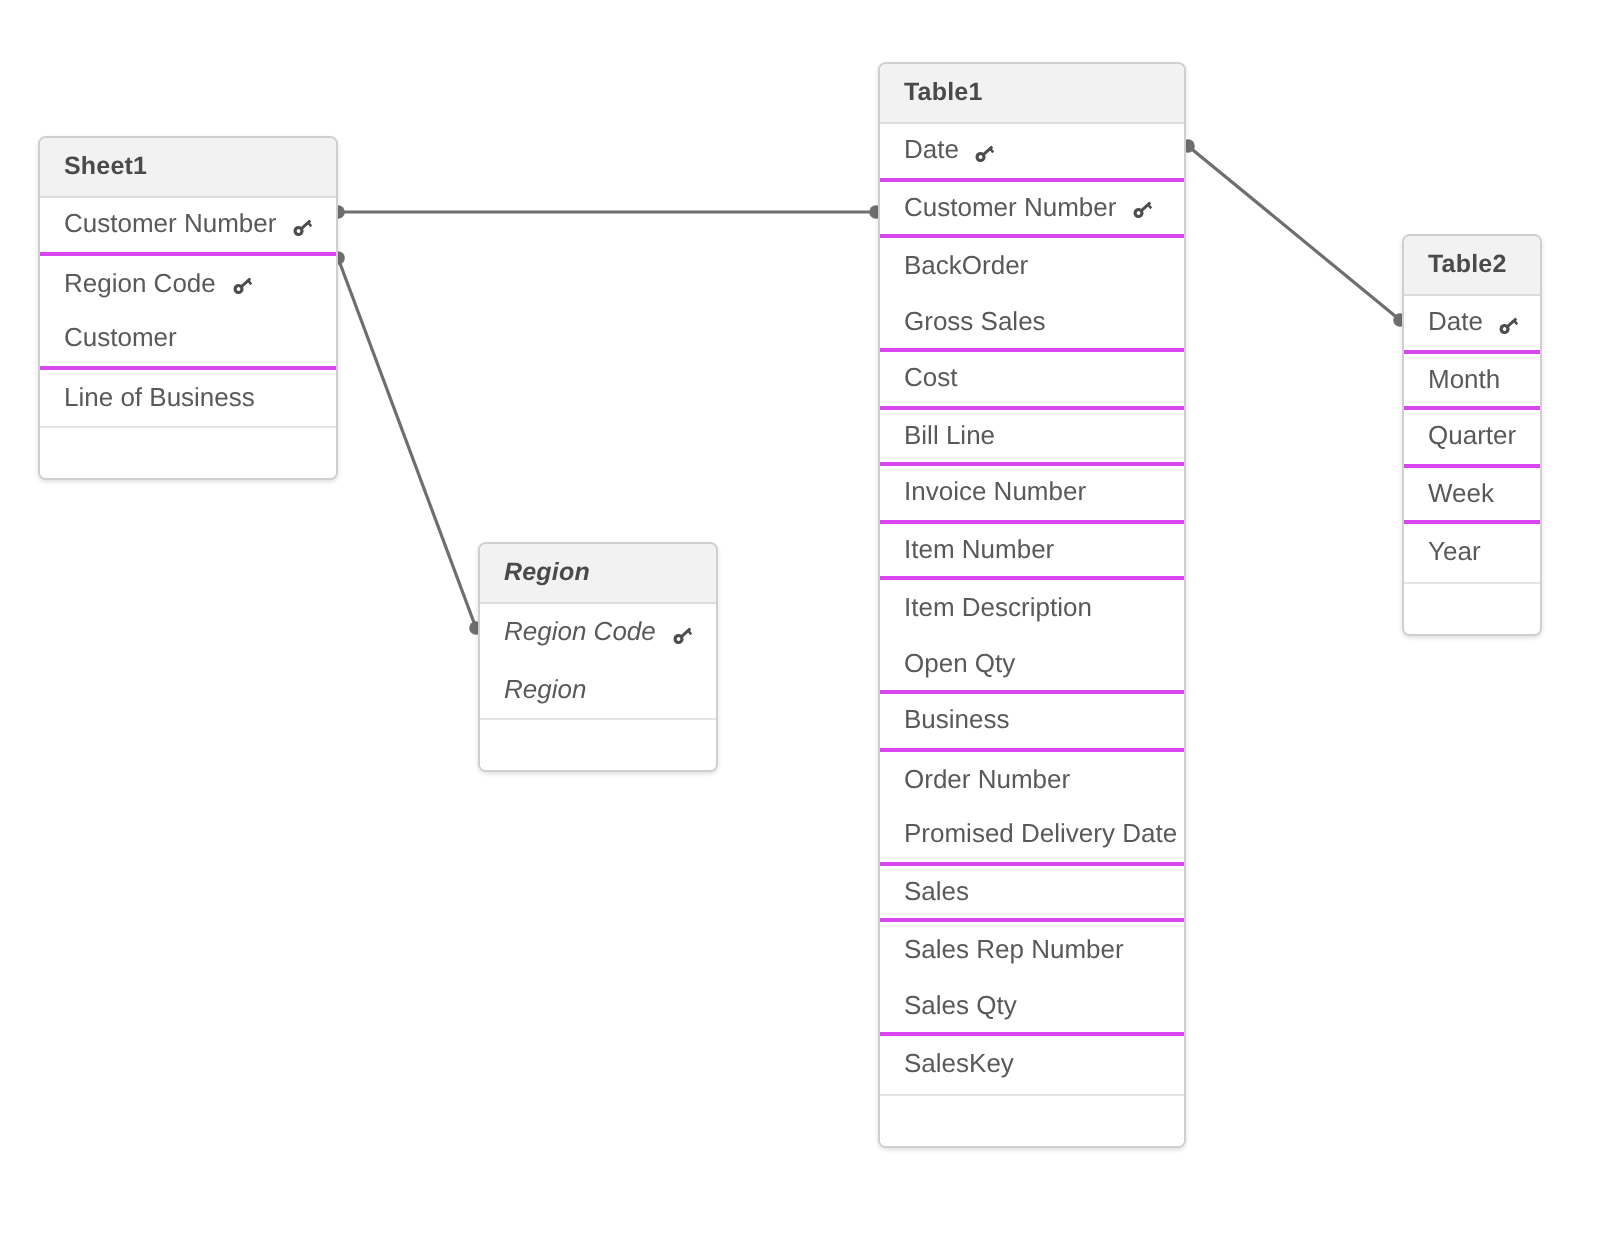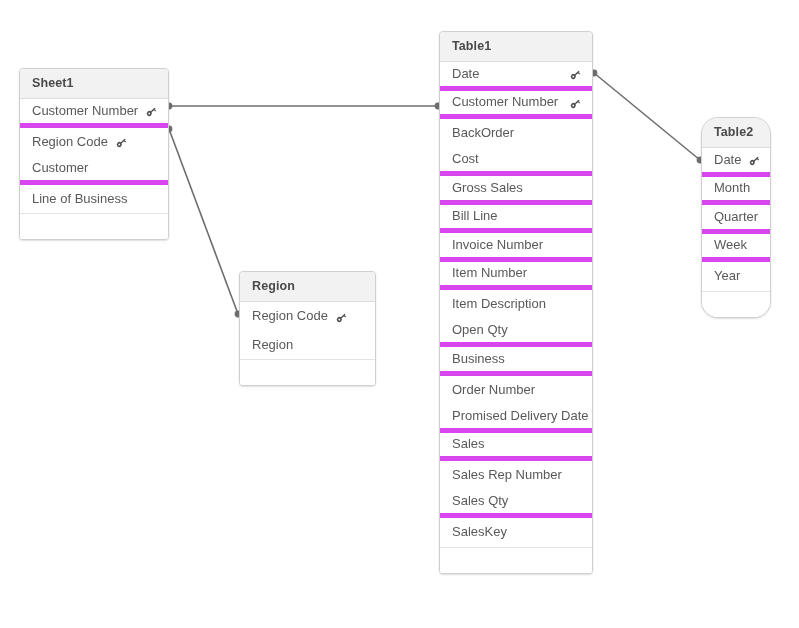--- a/index.html
+++ b/index.html
@@ -67,22 +67,21 @@
     line-height: 28.5px;
     padding: 0 10px 0 12px;
     font-size: 13px;
     color: #595959;
     white-space: nowrap;
     display: flex;
     align-items: center;
     box-sizing: border-box;
   }
   .field-row.divided {
-    border-bottom: 5px solid #d946ef;
-    justify-content: space-between;
+    border-bottom: 2px solid #d946ef;
   }
 
   .field-name {
     display: inline-block;
   }
 
   .key-icon {
     display: inline-block;
     margin-left: 7px;
     width: 13px;
@@ -164,21 +163,21 @@
         </div>
         <div class="field-row divided">
           <span class="field-name">Customer</span>
         </div>
         <div class="field-row">
           <span class="field-name">Line of Business</span>
         </div>
         <div class="field-row-empty"></div>
       </div>
     </div>
-    <div class="table-card" style="left: 239px; top: 271px; width: 137px;">
+    <div class="table-card" style="left: 239px; top: 271px; width: 120px; font-style: italic;">
       <div class="table-header">Region</div>
       <div class="field-list">
         <div class="field-row">
           <span class="field-name">Region Code</span>
           <span class="key-icon">
             <svg viewBox="0 0 16 16" width="13" height="13" xmlns="http://www.w3.org/2000/svg">
               <g transform="rotate(-42 8 8)" fill="#4d4d4d">
                 <circle cx="4.3" cy="8" r="3.1"></circle>
                 <circle cx="4.3" cy="8" r="1.15" fill="#ffffff"></circle>
                 <rect x="6.6" y="7.15" width="7.4" height="1.8" rx="0.5"></rect>
@@ -219,24 +218,24 @@
                 <rect x="6.6" y="7.15" width="7.4" height="1.8" rx="0.5"></rect>
                 <rect x="11.3" y="8.6" width="1.6" height="2.5" rx="0.4"></rect>
               </g>
             </svg>
           </span>
         </div>
         <div class="field-row">
           <span class="field-name">BackOrder</span>
         </div>
         <div class="field-row divided">
+          <span class="field-name">Gross Sales</span>
+        </div>
+        <div class="field-row divided">
           <span class="field-name">Cost</span>
-        </div>
-        <div class="field-row divided">
-          <span class="field-name">Gross Sales</span>
         </div>
         <div class="field-row divided">
           <span class="field-name">Bill Line</span>
         </div>
         <div class="field-row divided">
           <span class="field-name">Invoice Number</span>
         </div>
         <div class="field-row divided">
           <span class="field-name">Item Number</span>
         </div>
@@ -263,21 +262,21 @@
         </div>
         <div class="field-row divided">
           <span class="field-name">Sales Qty</span>
         </div>
         <div class="field-row">
           <span class="field-name">SalesKey</span>
         </div>
         <div class="field-row-empty"></div>
       </div>
     </div>
-    <div class="table-card" style="left: 701px; top: 117px; width: 70px; border-radius: 17px;">
+    <div class="table-card" style="left: 701px; top: 117px; width: 70px;">
       <div class="table-header">Table2</div>
       <div class="field-list">
         <div class="field-row divided">
           <span class="field-name">Date</span>
           <span class="key-icon">
             <svg viewBox="0 0 16 16" width="13" height="13" xmlns="http://www.w3.org/2000/svg">
               <g transform="rotate(-42 8 8)" fill="#4d4d4d">
                 <circle cx="4.3" cy="8" r="3.1"></circle>
                 <circle cx="4.3" cy="8" r="1.15" fill="#ffffff"></circle>
                 <rect x="6.6" y="7.15" width="7.4" height="1.8" rx="0.5"></rect>

